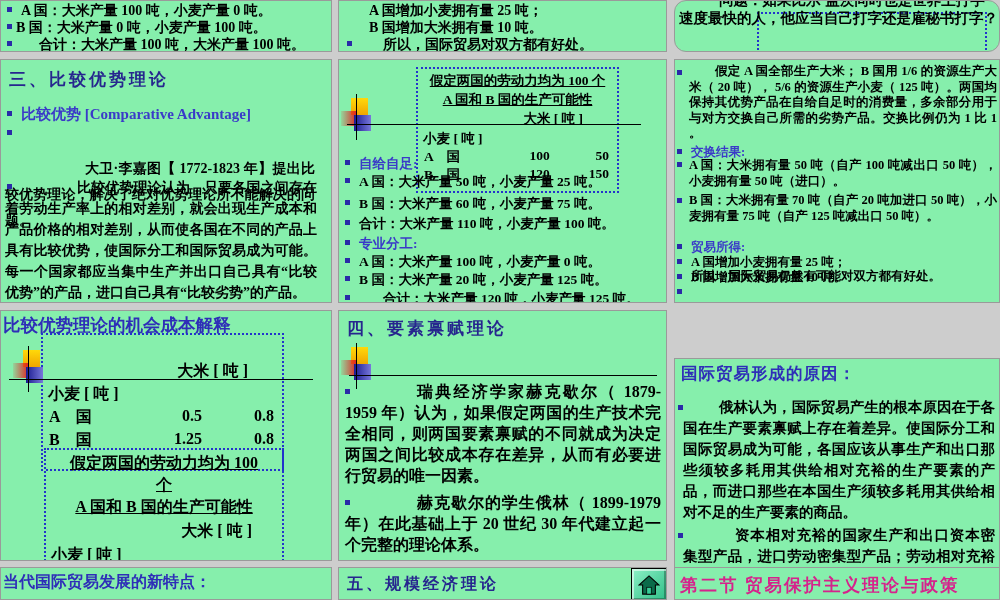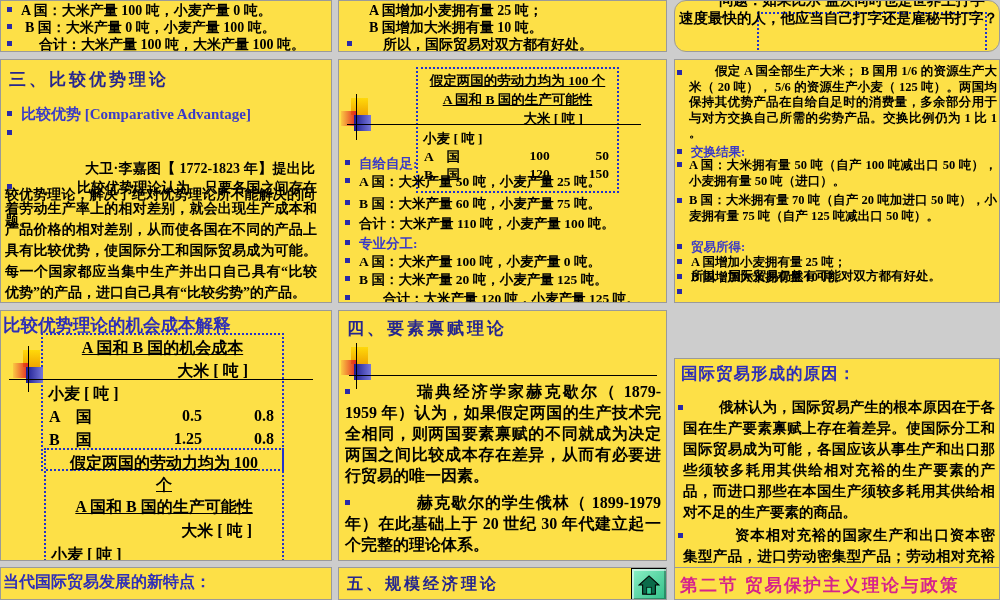--- a/index.html
+++ b/index.html
@@ -1,18 +1,18 @@
 <!DOCTYPE html>
 <html><head>
 <meta charset="utf-8">
 <style>
   html,body{margin:0;padding:0;}
   body{width:1000px;height:600px;background:#cdcdcd;position:relative;overflow:hidden;
        font-family:"Liberation Serif","DejaVu Serif",serif;}
-  .s{position:absolute;background:#fde047;border:1px solid #9a9a9a;box-sizing:border-box;
+  .s{position:absolute;background:#86efac;border:1px solid #9a9a9a;box-sizing:border-box;
      overflow:hidden;font-weight:bold;color:#000;}
   .t{position:absolute;white-space:nowrap;font-weight:bold;}
   .para{position:absolute;font-weight:bold;text-align:justify;}
   .bu{position:absolute;width:5px;height:5px;background:#2a2aa8;}
   .acc{color:#3a3ac8;}
   .fancy{color:#26268e;letter-spacing:3px;font-weight:bold;}
   .bluet{color:#2e2eb8;font-weight:bold;}
   .pink{color:#d6228c;letter-spacing:2px;font-weight:bold;}
   .box{position:absolute;border:2px dotted #2233cc;box-sizing:border-box;}
   .bxc{position:absolute;left:0;right:0;text-align:center;white-space:nowrap;}
@@ -38,21 +38,21 @@
         display:flex;align-items:center;justify-content:center;cursor:pointer;}
   .frag{border-bottom:none!important;}
 </style>
 </head>
 <body>
 
 <div class="s" style="left:0;top:0;width:332px;height:52px;font-size:14px;">
   <span class="bu" style="left:6px;top:6px;"></span>
   <div class="t" style="left:20px;top:1px;">A 国：大米产量 100 吨，小麦产量 0 吨。</div>
   <span class="bu" style="left:6px;top:23px;"></span>
-  <div class="t" style="left:24px;top:18px;">B 国：大米产量 0 吨，小麦产量 100 吨。</div>
+  <div class="t" style="left:15px;top:18px;">B 国：大米产量 0 吨，小麦产量 100 吨。</div>
   <span class="bu" style="left:6px;top:40px;"></span>
   <div class="t" style="left:38px;top:35px;">合计：大米产量 100 吨，大米产量 100 吨。</div>
 </div>
 
 <div class="s" style="left:338px;top:0;width:329px;height:52px;font-size:14px;">
   <div class="t" style="left:30px;top:1px;">A 国增加小麦拥有量 25 吨；</div>
   <div class="t" style="left:30px;top:18px;">B 国增加大米拥有量 10 吨。</div>
   <span class="bu" style="left:8px;top:40px;"></span>
   <div class="t" style="left:44px;top:35px;">所以，国际贸易对双方都有好处。</div>
 </div>
@@ -137,21 +137,20 @@
 <div class="s" style="left:0;top:310px;width:332px;height:251px;font-size:16px;">
   <div class="t bluet" style="left:2px;top:2px;font-size:17.5px;">比较优势理论的机会成本解释</div>
   <div class="logo" style="left:12px;top:39px;">
     <div class="lg-y"></div>
       <div class="lg-r"></div>
       <div class="lg-b"></div>
       <div class="lg-v"></div>
   </div>
   <div class="hl" style="left:8px;top:68px;width:304px;"></div>
   <div class="box" style="left:40px;top:22px;width:243px;height:138px;">
-    <div class="bxc u" style="top:3px;">A 国和 B 国的机会成本</div>
     <div class="t colr" style="top:26px;">大米 [ 吨 ]</div>
     <div class="t colw" style="top:49px;">小麦 [ 吨 ]</div>
     <div class="bxr" style="top:72px;">
       <span class="lab">A　国</span>
       <span class="v1">0.5</span>
       <span class="v2">0.8</span>
     </div>
     <div class="bxr" style="top:95px;">
       <span class="lab">B　国</span>
       <span class="v1">1.25</span>

